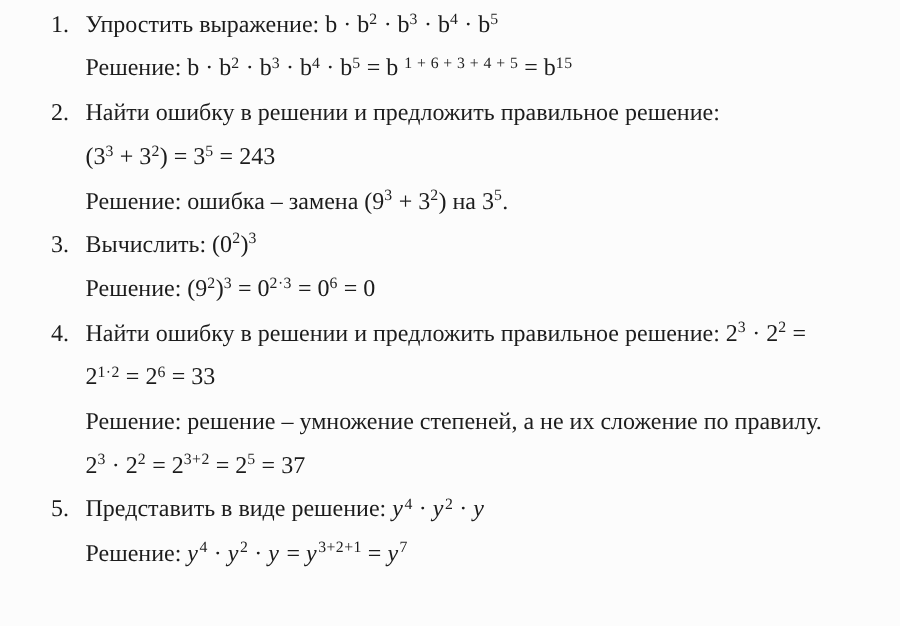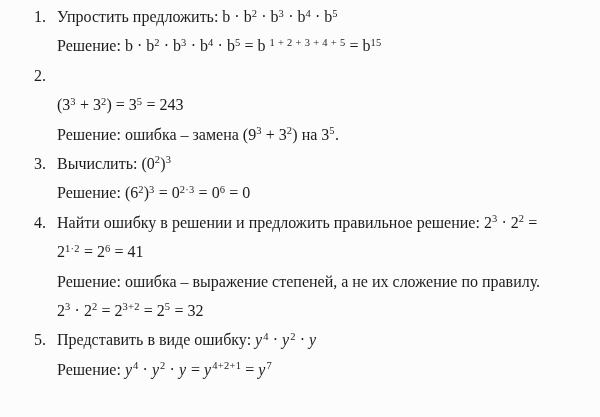--- a/index.html
+++ b/index.html
@@ -43,26 +43,26 @@
   }
   .it {
     font-style: italic;
     padding-right: 1px;
   }
 </style>
 </head>
 <body style="background: rgb(252, 252, 252); color: rgb(28, 28, 28);">
 
 <div class="doc" id="doc">
-    <div class="line"><span class="num">1.</span><span>Упростить предложить: b · b</span><span class="sup">2</span><span> · b</span><span class="sup">3</span><span> · b</span><span class="sup">4</span><span> · b</span><span class="sup">5</span></div>
-    <div class="line"><span>Решение: b · b</span><span class="sup">2</span><span> · b</span><span class="sup">3</span><span> · b</span><span class="sup">4</span><span> · b</span><span class="sup">5</span><span> = b </span><span class="sup">1 + 2 + 3 + 4 + 5</span><span> = b</span><span class="sup">15</span></div>
-    <div class="line"><span class="num">2.</span></div>
+    <div class="line"><span class="num">1.</span><span>Упростить выражение: b · b</span><span class="sup">2</span><span> · b</span><span class="sup">3</span><span> · b</span><span class="sup">4</span><span> · b</span><span class="sup">5</span></div>
+    <div class="line"><span>Решение: b · b</span><span class="sup">2</span><span> · b</span><span class="sup">3</span><span> · b</span><span class="sup">4</span><span> · b</span><span class="sup">5</span><span> = b </span><span class="sup">1 + 6 + 3 + 4 + 5</span><span> = b</span><span class="sup">15</span></div>
+    <div class="line"><span class="num">2.</span><span>Найти ошибку в решении и предложить правильное решение:</span></div>
     <div class="line"><span>(3</span><span class="sup">3</span><span> + 3</span><span class="sup">2</span><span>) = 3</span><span class="sup">5</span><span> = 243</span></div>
     <div class="line"><span>Решение: ошибка – замена (9</span><span class="sup">3</span><span> + 3</span><span class="sup">2</span><span>) на 3</span><span class="sup">5</span><span>.</span></div>
     <div class="line"><span class="num">3.</span><span>Вычислить: (0</span><span class="sup">2</span><span>)</span><span class="sup">3</span></div>
-    <div class="line"><span>Решение: (6</span><span class="sup">2</span><span>)</span><span class="sup">3</span><span> = 0</span><span class="sup">2·3</span><span> = 0</span><span class="sup">6</span><span> = 0</span></div>
+    <div class="line"><span>Решение: (9</span><span class="sup">2</span><span>)</span><span class="sup">3</span><span> = 0</span><span class="sup">2·3</span><span> = 0</span><span class="sup">6</span><span> = 0</span></div>
     <div class="line"><span class="num">4.</span><span>Найти ошибку в решении и предложить правильное решение: 2</span><span class="sup">3</span><span> · 2</span><span class="sup">2</span><span> =</span></div>
-    <div class="line"><span>2</span><span class="sup">1·2</span><span> = 2</span><span class="sup">6</span><span> = 41</span></div>
-    <div class="line"><span>Решение: ошибка – выражение степеней, а не их сложение по правилу.</span></div>
-    <div class="line"><span>2</span><span class="sup">3</span><span> · 2</span><span class="sup">2</span><span> = 2</span><span class="sup">3+2</span><span> = 2</span><span class="sup">5</span><span> = 32</span></div>
-    <div class="line"><span class="num">5.</span><span>Представить в виде ошибку: </span><span class="it">y</span><span class="sup">4</span><span> · </span><span class="it">y</span><span class="sup">2</span><span> · </span><span class="it">y</span></div>
-    <div class="line"><span>Решение: </span><span class="it">y</span><span class="sup">4</span><span> · </span><span class="it">y</span><span class="sup">2</span><span> · </span><span class="it">y</span><span> = </span><span class="it">y</span><span class="sup">4+2+1</span><span> = </span><span class="it">y</span><span class="sup">7</span></div>
+    <div class="line"><span>2</span><span class="sup">1·2</span><span> = 2</span><span class="sup">6</span><span> = 33</span></div>
+    <div class="line"><span>Решение: решение – умножение степеней, а не их сложение по правилу.</span></div>
+    <div class="line"><span>2</span><span class="sup">3</span><span> · 2</span><span class="sup">2</span><span> = 2</span><span class="sup">3+2</span><span> = 2</span><span class="sup">5</span><span> = 37</span></div>
+    <div class="line"><span class="num">5.</span><span>Представить в виде решение: </span><span class="it">y</span><span class="sup">4</span><span> · </span><span class="it">y</span><span class="sup">2</span><span> · </span><span class="it">y</span></div>
+    <div class="line"><span>Решение: </span><span class="it">y</span><span class="sup">4</span><span> · </span><span class="it">y</span><span class="sup">2</span><span> · </span><span class="it">y</span><span> = </span><span class="it">y</span><span class="sup">3+2+1</span><span> = </span><span class="it">y</span><span class="sup">7</span></div>
   </div>
 
 </body></html>

